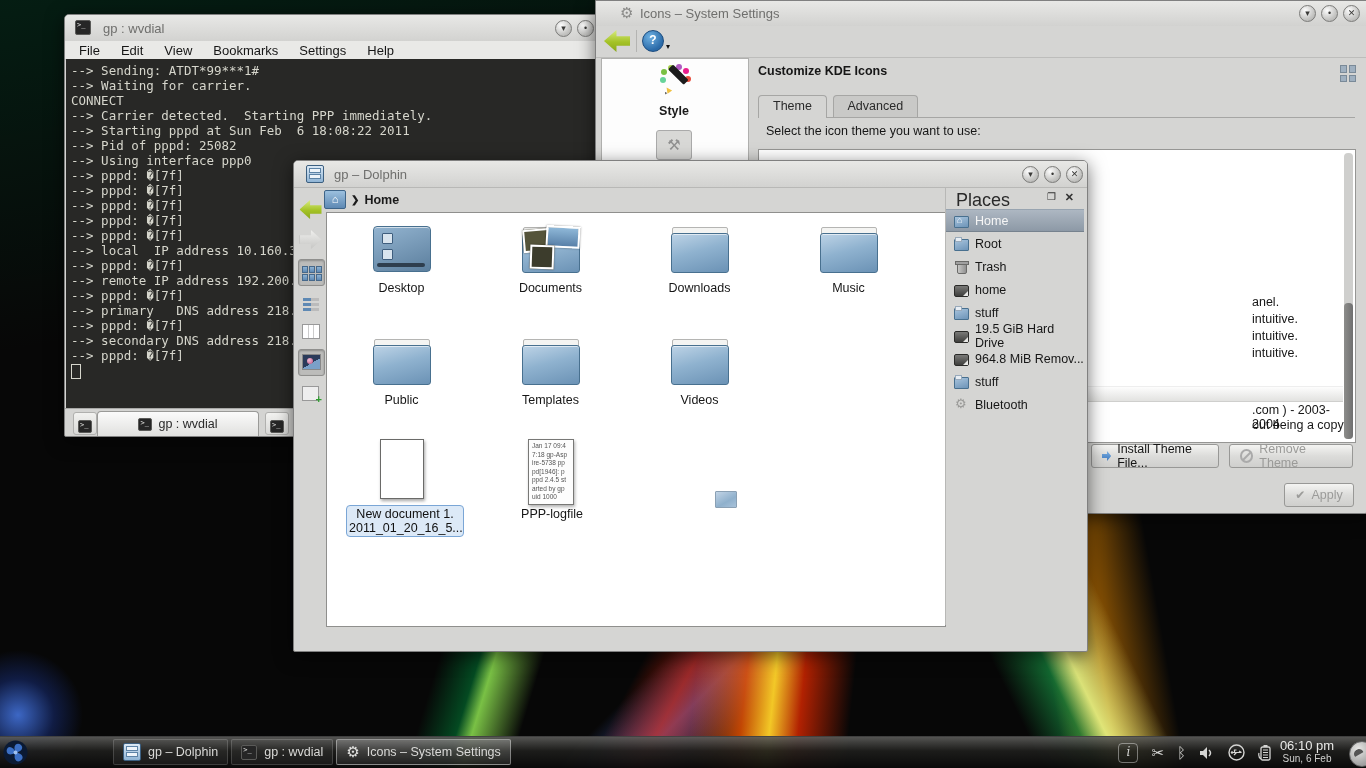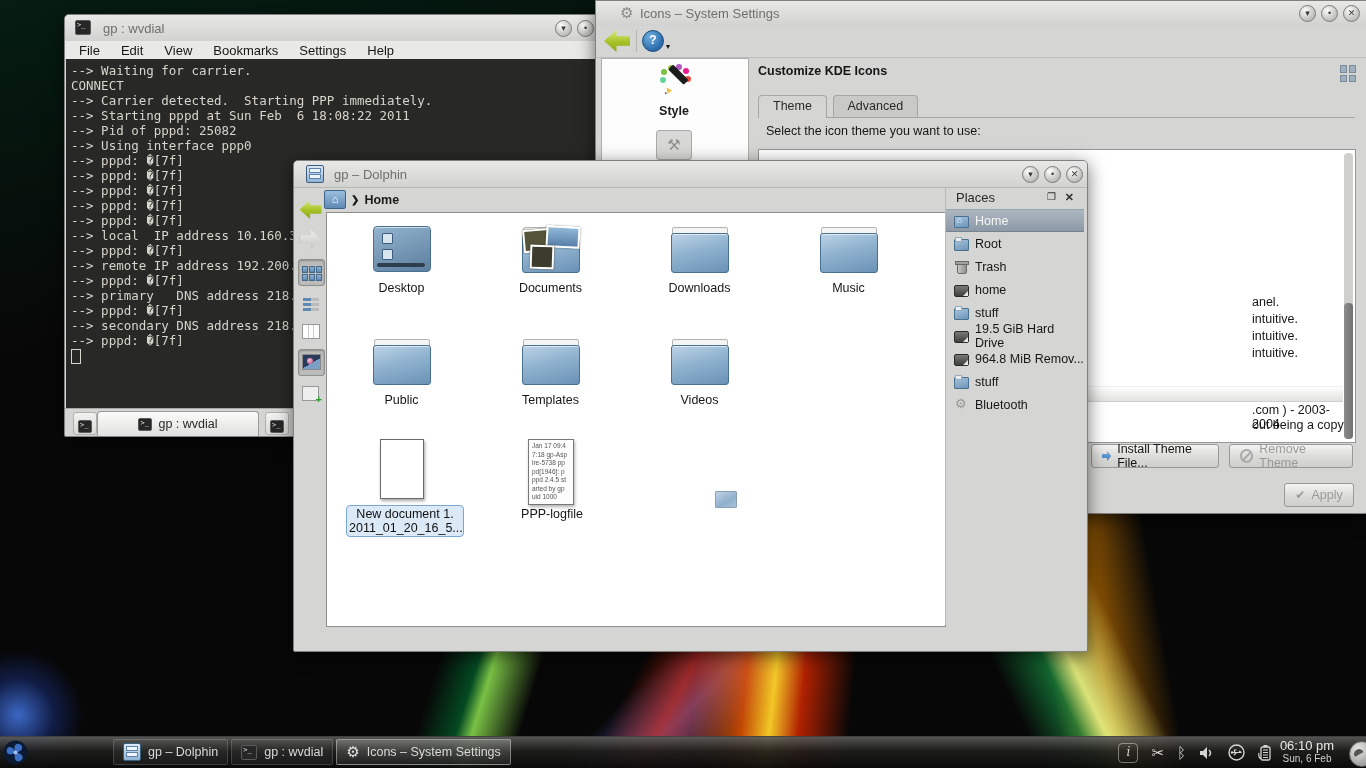--- a/index.html
+++ b/index.html
@@ -159,21 +159,21 @@
     border:1px solid #6a6a68;box-shadow:1px 2px 3px rgba(0,0,0,.35);}
   .newdoc-label{position:absolute;left:19px;top:292px;width:112px;background:#dce9f7;border:1px solid #7aa6d6;
     border-radius:4px;text-align:center;font-size:12.5px;color:#111;padding:1px 2px;}
   .ppp-icon{position:absolute;left:201px;top:226px;width:46px;height:66px;background:#fdfdfd;
     border:1px solid #787876;box-shadow:1px 2px 3px rgba(0,0,0,.3);padding:2px 0 0 3px;box-sizing:border-box;}
   .ppp-line{font-size:6.5px;line-height:8.5px;color:#555;white-space:pre;}
   .ppp-label{position:absolute;left:175px;top:294px;width:100px;text-align:center;font-size:12.5px;color:#161616;}
   .float-thumb{position:absolute;left:388px;top:278px;width:20px;height:15px;border:1px solid #8aa0b4;
     background:linear-gradient(150deg,#c2d4e6,#8fb0cc 60%,#a8c2da);border-radius:1px;}
   .places{position:absolute;right:3px;top:27px;width:138px;bottom:26px;border-left:1px solid #b8b8b6;}
-  .places-header{position:absolute;left:10px;top:2px;font-size:13px;color:#2a2a2a;}
+  .places-header{position:absolute;left:10px;top:2px;font-size:18px;color:#2a2a2a;}
   .places-float{position:absolute;right:28px;top:3px;font-size:10px;color:#333;}
   .places-close{position:absolute;right:10px;top:3px;font-size:11px;color:#333;font-weight:bold;}
   .place-list{position:absolute;left:0;right:0;top:21px;}
   .place{height:23px;display:flex;align-items:center;gap:6px;padding-left:8px;font-size:12.5px;color:#161616;}
   .place.sel{background:linear-gradient(#adb7c2,#8d99a6);border-top:1px solid #98a4b0;border-bottom:1px solid #76828e;
     color:#f6f6f6;height:21px;}
   .pi{display:inline-block;position:relative;width:15px;height:13px;flex:none;}
   .pi.folder::before,.pi.home::before{content:"";position:absolute;left:0;top:2px;width:13px;height:10px;
     background:linear-gradient(160deg,#a8c4dd,#6d94b8);border:1px solid #48708f;border-radius:1px;}
   .pi.folder::after{content:"";position:absolute;left:1px;top:0;width:5px;height:3px;background:#e8eef4;border:1px solid #9ab;}
@@ -245,20 +245,21 @@
 
         <span>Bookmarks</span>
 
         <span>Settings</span>
 
         <span>Help</span>
 
     </div>
     <div class="termview">
 
+        <div class="tline">--&gt; Sending: ATDT*99***1#</div>
 
         <div class="tline">--&gt; Waiting for carrier.</div>
 
         <div class="tline">CONNECT</div>
 
         <div class="tline">--&gt; Carrier detected.  Starting PPP immediately.</div>
 
         <div class="tline">--&gt; Starting pppd at Sun Feb  6 18:08:22 2011</div>
 
         <div class="tline">--&gt; Pid of pppd: 25082</div>

